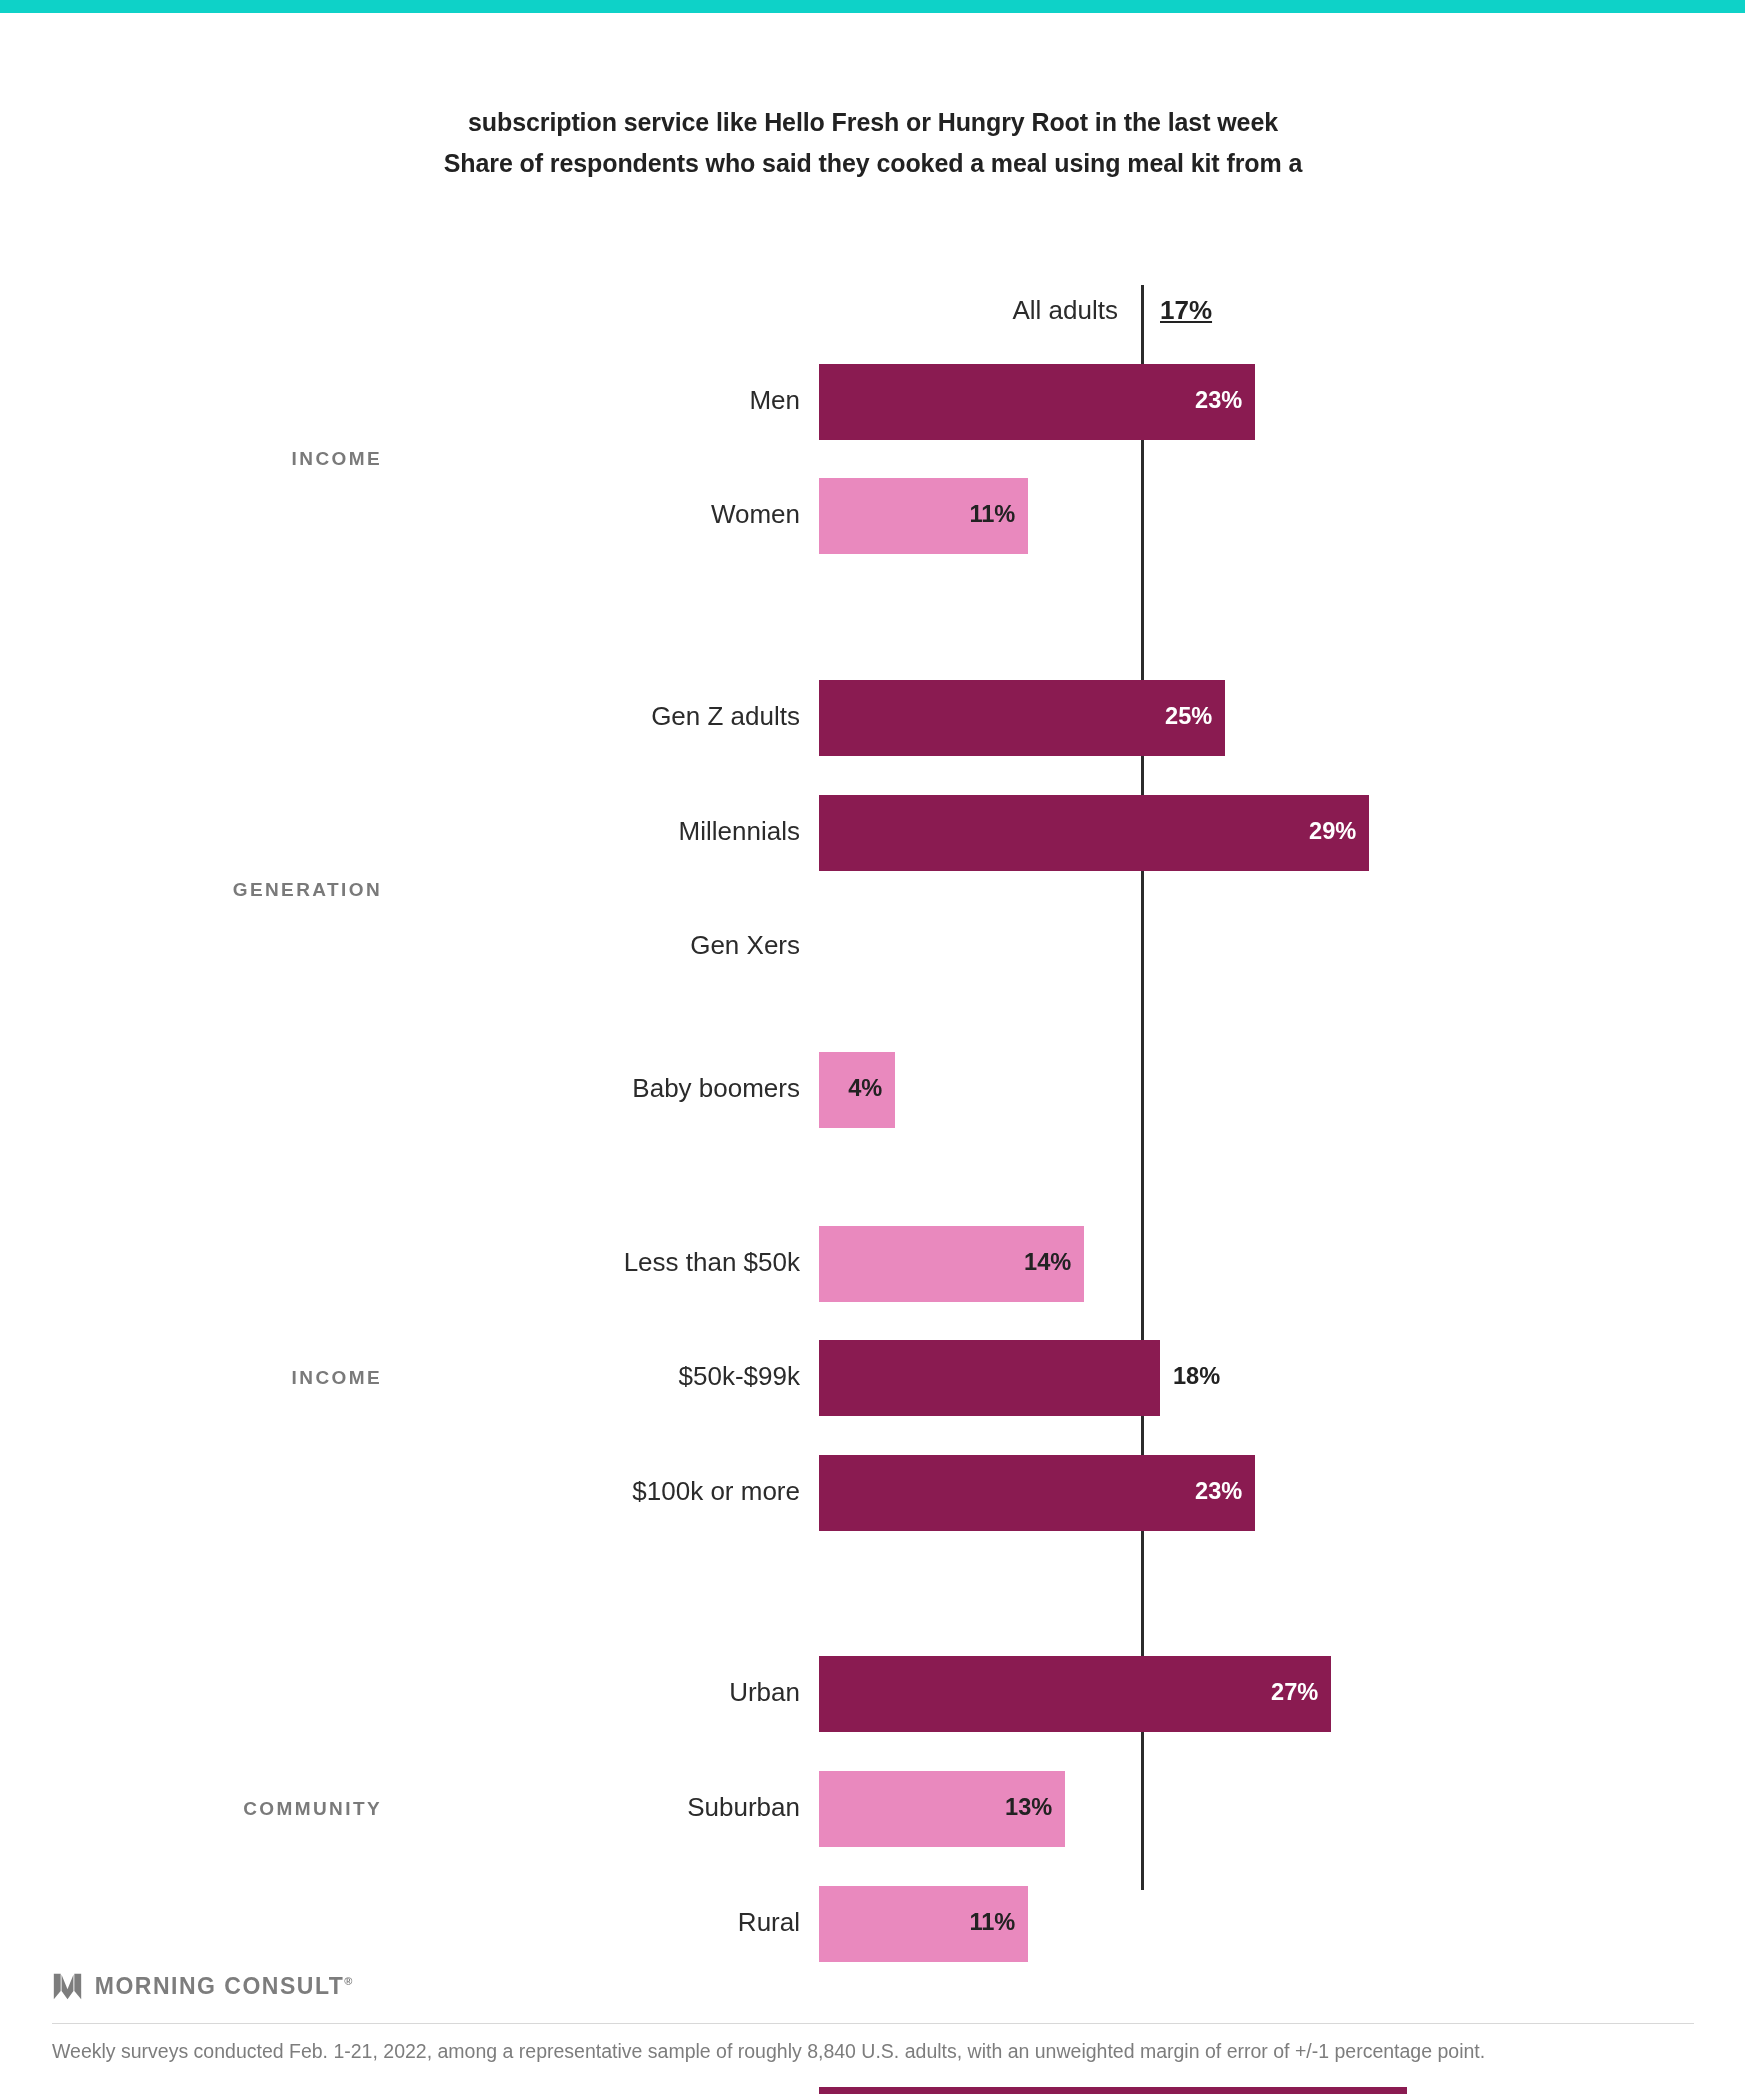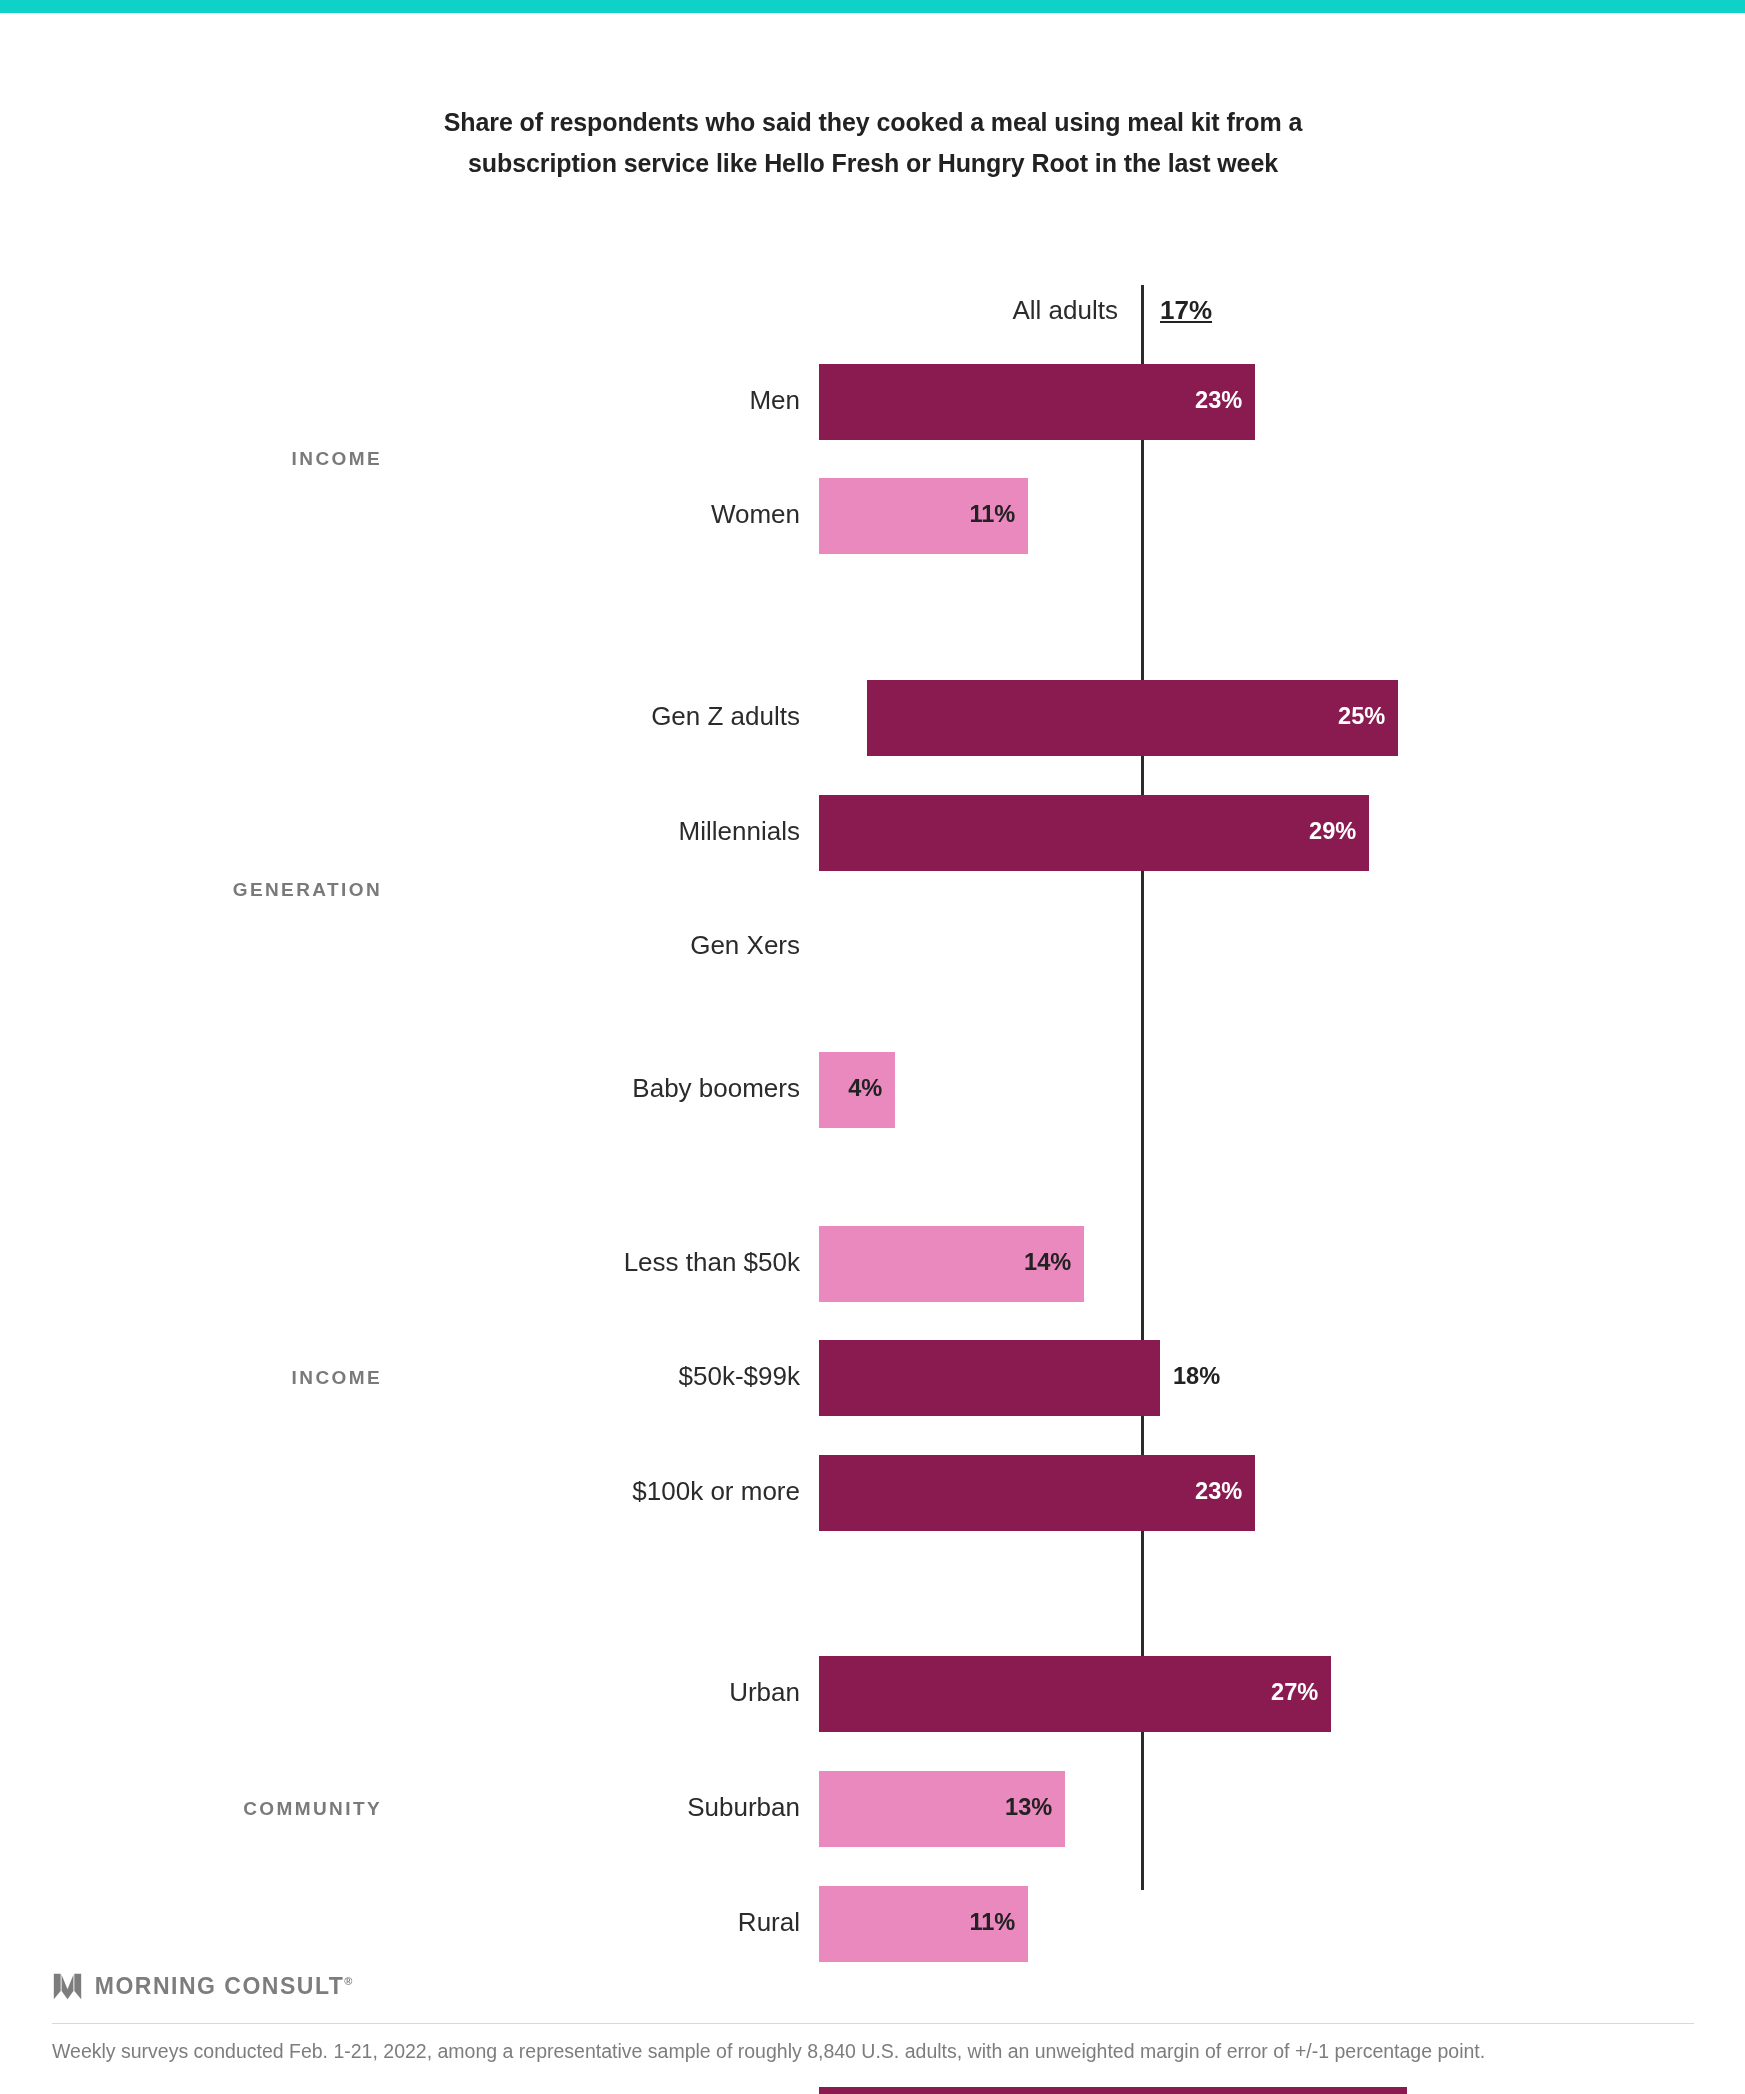--- a/index.html
+++ b/index.html
@@ -178,22 +178,22 @@
     line-height: 29px;
     color: #7d7d7d;
   }
 </style>
 </head>
 <body>
 
 <div class="top-accent"></div>
 
 <div class="title-wrap">
+  <div class="title-line">subscription service like Hello Fresh or Hungry Root in the last week</div>
   <div class="title-line">Share of respondents who said they cooked a meal using meal kit from a</div>
-  <div class="title-line">subscription service like Hello Fresh or Hungry Root in the last week</div>
 </div>
 
 <div class="chart">
   <div class="ref-line"></div>
 
   <div class="all-adults-row">
     <div class="aa-label">All adults</div>
     <div class="aa-value">17%</div>
   </div>
 
@@ -208,21 +208,21 @@
         <div class="bar-label" style="top: 21px;">Women</div>
         <div class="bar" style="top: 0px; height: 76px; width: 209px; background: rgb(233, 137, 190);">
           <div class="bar-value inside" style="top: 23px; color: rgb(34, 34, 34);">11%</div>
         </div>
       </div>
       <div class="group-label" style="top: 444px;">
         <div>INCOME</div>
       </div>
       <div class="bar-row" style="top: 680px; height: 76px;">
         <div class="bar-label" style="top: 21px;">Gen Z adults</div>
-        <div class="bar" style="top: 0px; height: 76px; width: 531px; background: rgb(138, 27, 81); margin-left: 48px;">
+        <div class="bar" style="top: 0px; height: 76px; width: 406px; background: rgb(138, 27, 81);">
           <div class="bar-value inside" style="top: 23px; color: rgb(255, 255, 255);">25%</div>
         </div>
       </div>
       <div class="bar-row" style="top: 795px; height: 76px;">
         <div class="bar-label" style="top: 21px;">Millennials</div>
         <div class="bar" style="top: 0px; height: 76px; width: 550px; background: rgb(138, 27, 81);">
           <div class="bar-value inside" style="top: 23px; color: rgb(255, 255, 255);">29%</div>
         </div>
       </div>
       <div class="bar-row" style="top: 909px; height: 76px;">

